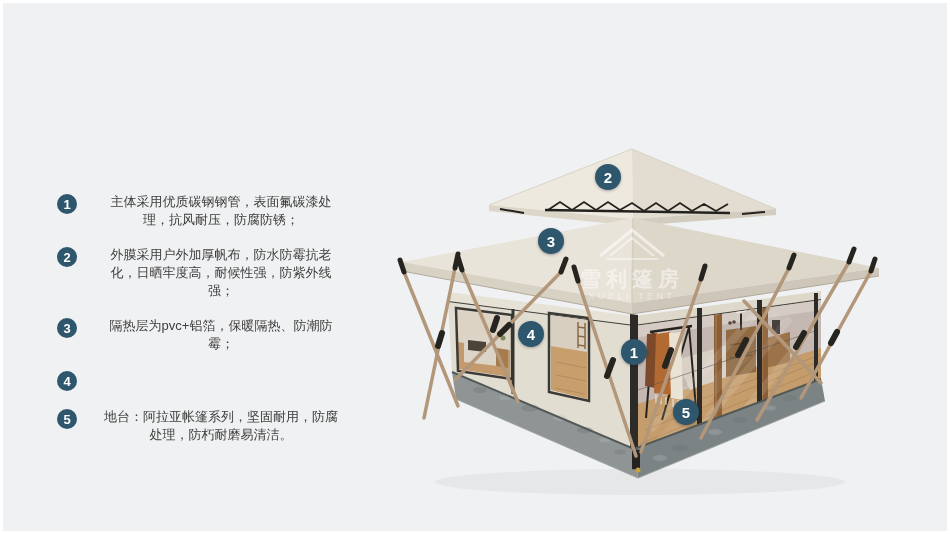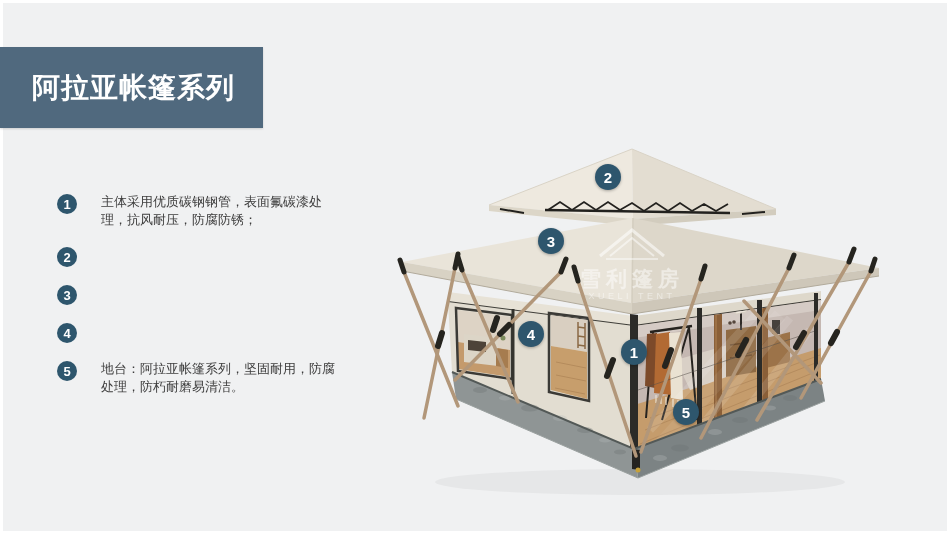--- a/index.html
+++ b/index.html
@@ -28,51 +28,50 @@
     margin:0;padding:0;list-style:none;
     display:flex;flex-direction:column;gap:17px;
   }
   .feature{display:flex;gap:24px;align-items:flex-start;}
   .bullet{
     flex:0 0 auto;width:20px;height:20px;border-radius:50%;
     background:#2e566d;color:#fff;font-size:13px;font-weight:bold;
     display:flex;align-items:center;justify-content:center;margin-top:1px;
   }
   .feature p{
-    margin:0;width:240px;font-size:13px;line-height:18px;color:#3d3d3d;
+    margin:0;width:240px;font-size:13px;line-height:18px;color:#3d3d3d;text-align:center;
   }
   .figure{position:absolute;left:0;top:0;width:950px;height:534px;}
   .figure svg{position:absolute;left:0;top:0;}
   .marker{
     position:absolute;width:26px;height:26px;border-radius:50%;
     background:#2e566d;color:#ffffff;font-size:15px;font-weight:bold;
     display:flex;align-items:center;justify-content:center;
     transform:translate(-50%,-50%);
     box-shadow:0 1px 3px rgba(0,0,0,.3);
   }
 </style>
 </head>
 <body>
 
 <div class="slide" style="background: rgb(240, 241, 242);">
 
-  <div class="header-bar" style="background: rgb(80, 105, 126);">
-    <h1>阿拉亚帐篷系列</h1>
-  </div>
 
   <ul class="features">
     <li class="feature">
       <span class="bullet" style="background: rgb(46, 86, 109);">1</span>
       <p>主体采用优质碳钢钢管，表面氟碳漆处理，抗风耐压，防腐防锈；</p>
     </li>
     <li class="feature">
       <span class="bullet" style="background: rgb(46, 86, 109);">2</span>
+      <p>外膜采用户外加厚帆布，防水防霉抗老化，日晒牢度高，耐候性强，防紫外线强；</p>
     </li>
     <li class="feature">
       <span class="bullet" style="background: rgb(46, 86, 109);">3</span>
+      <p>隔热层为pvc+铝箔，保暖隔热、防潮防霉；</p>
     </li>
     <li class="feature">
       <span class="bullet" style="background: rgb(46, 86, 109);">4</span>
     </li>
     <li class="feature">
       <span class="bullet" style="background: rgb(46, 86, 109);">5</span>
       <p>地台：阿拉亚帐篷系列，坚固耐用，防腐处理，防朽耐磨易清洁。</p>
     </li>
   </ul>
 

